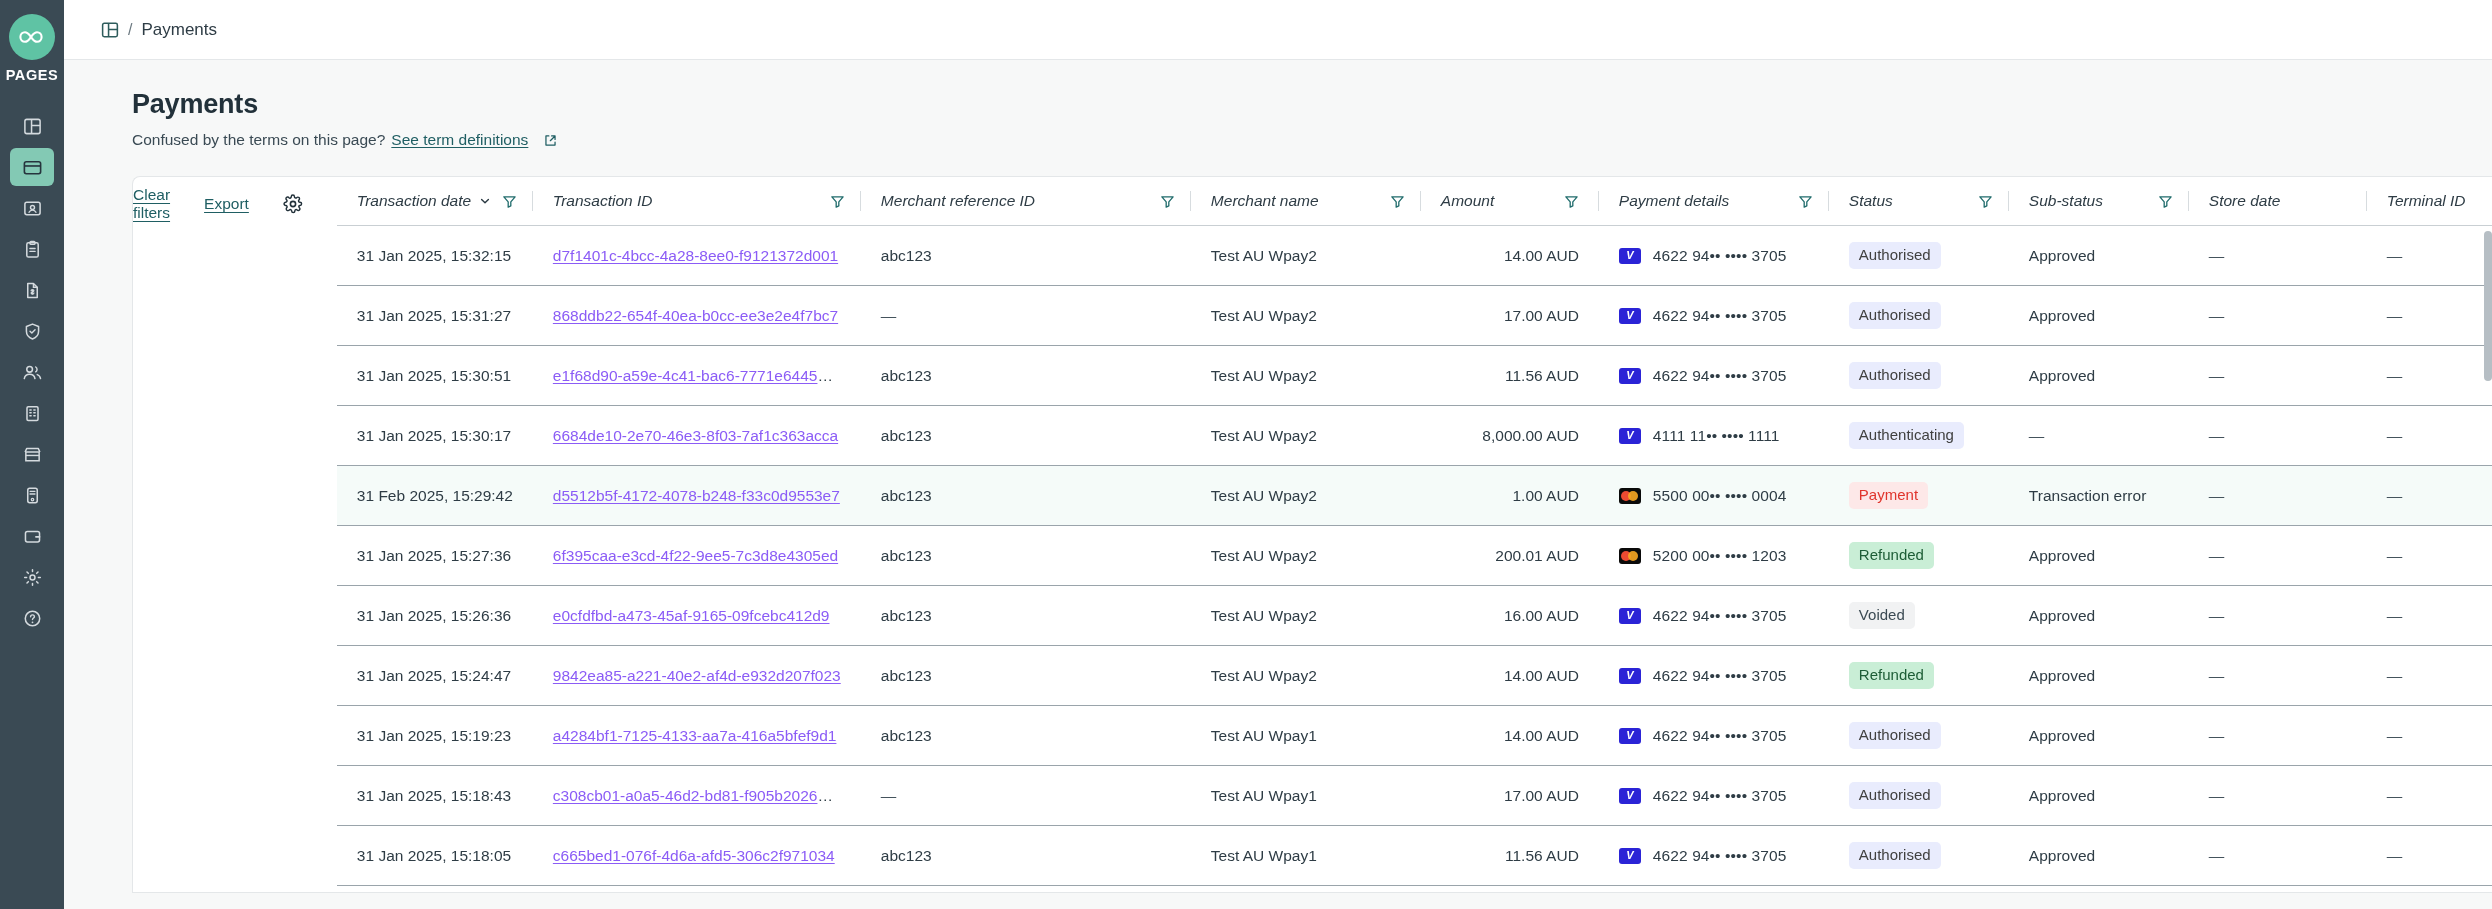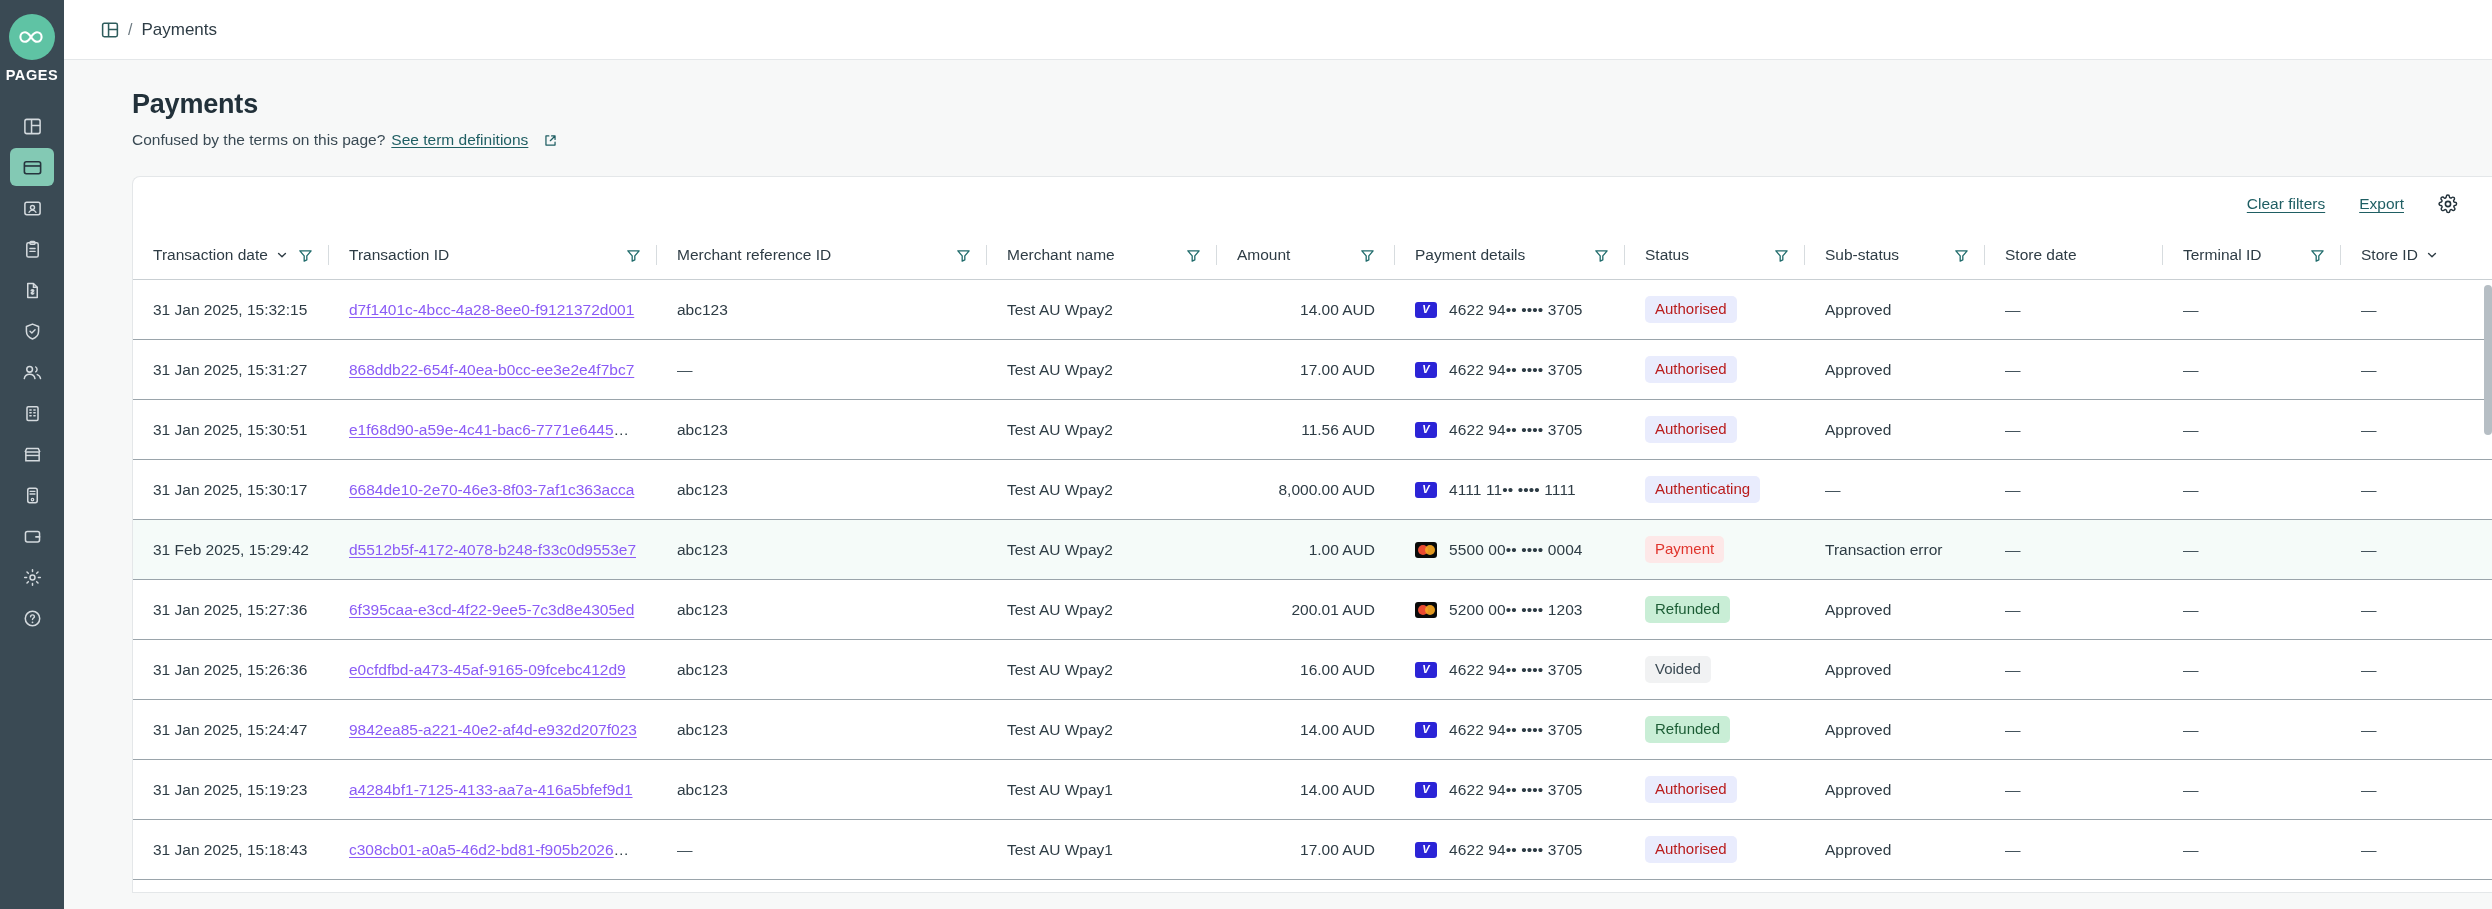--- a/index.html
+++ b/index.html
@@ -65,21 +65,21 @@
 
   
   .card {
     margin:27px 0 16px 68px;
     background:#ffffff;
     border:1px solid #e4e7e9;
     border-radius:8px 0 0 0;
     border-right:none;
     flex:1;
     min-height:0;
-    display:flex; flex-direction:column;
+    display:flex; flex-direction:row;
     overflow:hidden;
     position:relative;
   }
   .card-toolbar {
     height:54px; flex:0 0 54px;
     display:flex; align-items:center; justify-content:flex-end;
     gap:34px; padding-right:34px;
   }
   .tool-link {
     font-size:15.5px; color:#1f5e63;
@@ -93,20 +93,21 @@
   table { border-collapse:collapse; width:2443px; table-layout:fixed; }
   thead th {
     height:48px;
     font-size:15.5px; font-weight:400; color:#2e3c45;
     text-align:left;
     vertical-align:middle;
     border-bottom:1px solid #c9cfd3;
     padding:0 0 0 0;
     background:#ffffff;
     position:relative;
+    font-style:italic;
   }
   .th-inner { display:flex; align-items:center; height:48px; padding:0 16px 0 20px; }
   .th-label { white-space:nowrap; }
   .th-inner.right { justify-content:flex-end; padding-right:20px; }
   .th-inner .caret { margin-left:8px; color:#2e3c45; display:inline-flex; }
   .th-inner .spacer { flex:1; }
   .funnel { display:inline-flex; color:#1f6b6b; cursor:pointer; }
   .th-divider {
     position:absolute; right:0; top:14px; bottom:14px; width:1px; background:#d7dcdf;
   }
@@ -133,21 +134,21 @@
   .brand.mc { background:#0a0a0a; position:relative; }
   .brand.mc i { position:absolute; width:10px; height:10px; border-radius:50%; top:3px; }
   .brand.mc i.l { left:2.5px; background:#eb4b32; }
   .brand.mc i.r { right:2.5px; background:#f5a623; mix-blend-mode:normal; opacity:0.92; }
   .pan { letter-spacing:0.1px; }
 
   .badge {
     display:inline-block; padding:4px 10px; border-radius:5px;
     font-size:15px; line-height:1.25;
   }
-  .badge.authorised, .badge.authenticating { background:#e9ecfd; color:#b91c1c; }
+  .badge.authorised, .badge.authenticating { background:#e9ecfd; color:#404040; }
   .badge.declined { background:#fde8e8; color:#e0342c; }
   .badge.refunded { background:#c9eed6; color:#1d5d36; }
   .badge.voided { background:#f1f2f3; color:#3b4a53; }
 
   
   .vscroll {
     position:absolute; right:0; top:48px; width:8px; bottom:0;
     background:transparent;
   }
   .vscroll .thumb {

